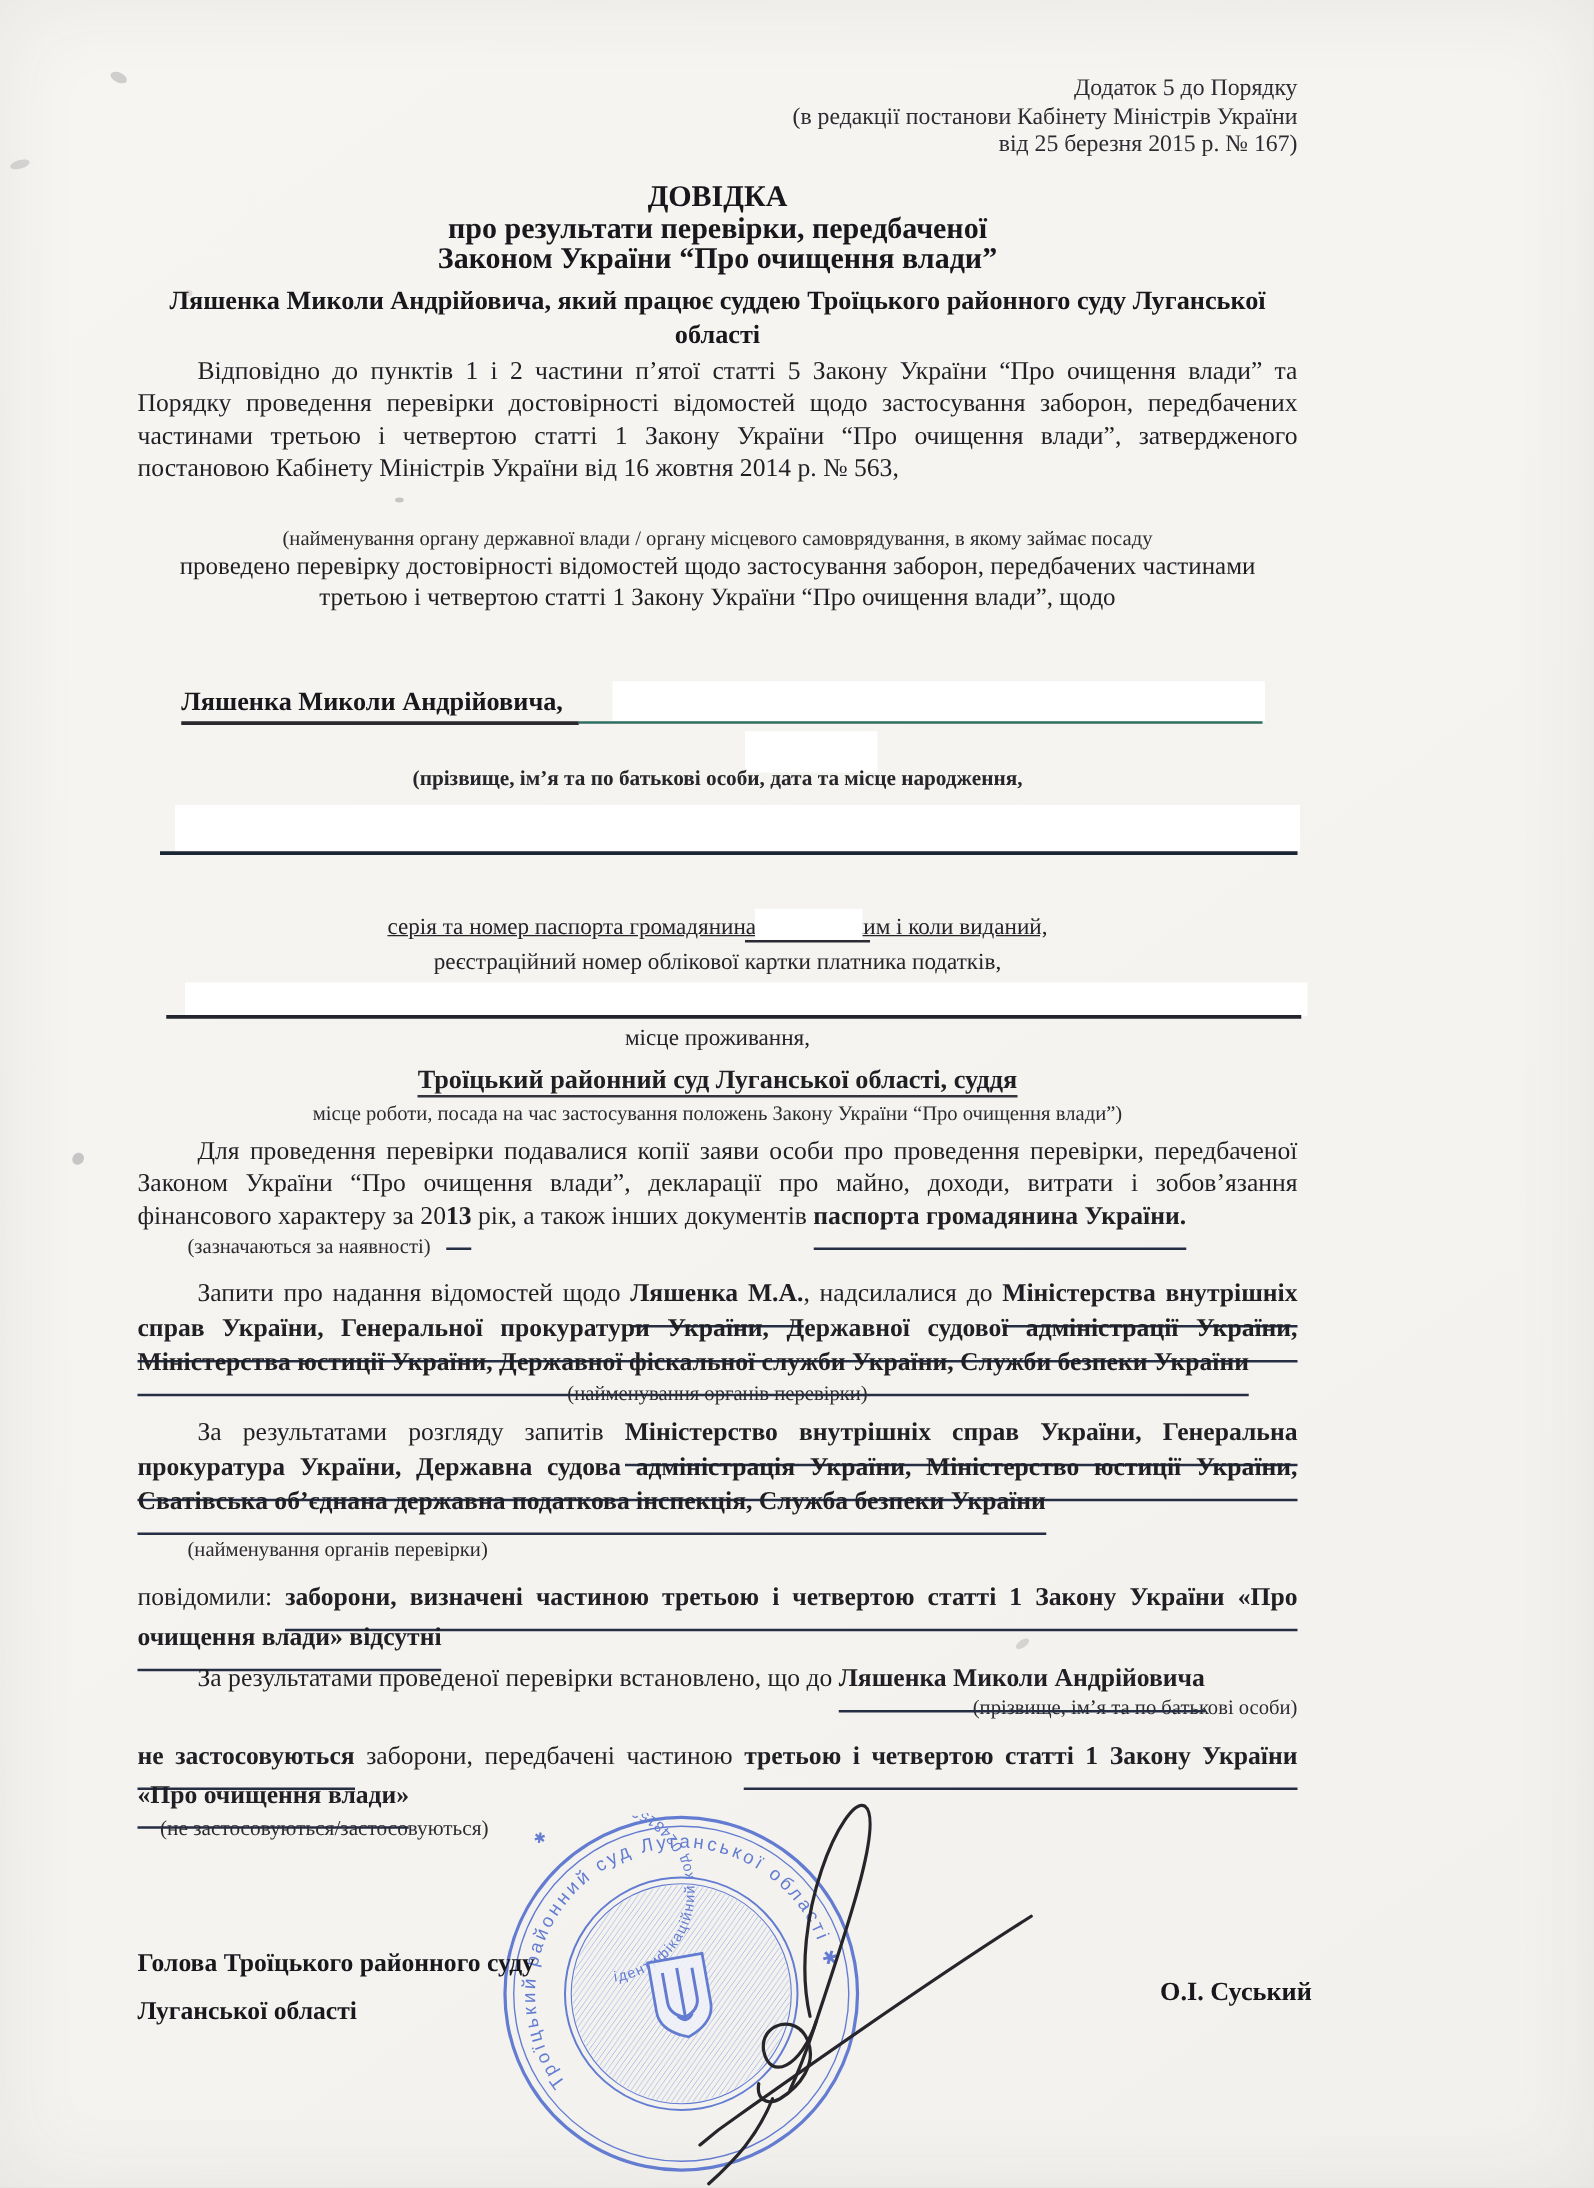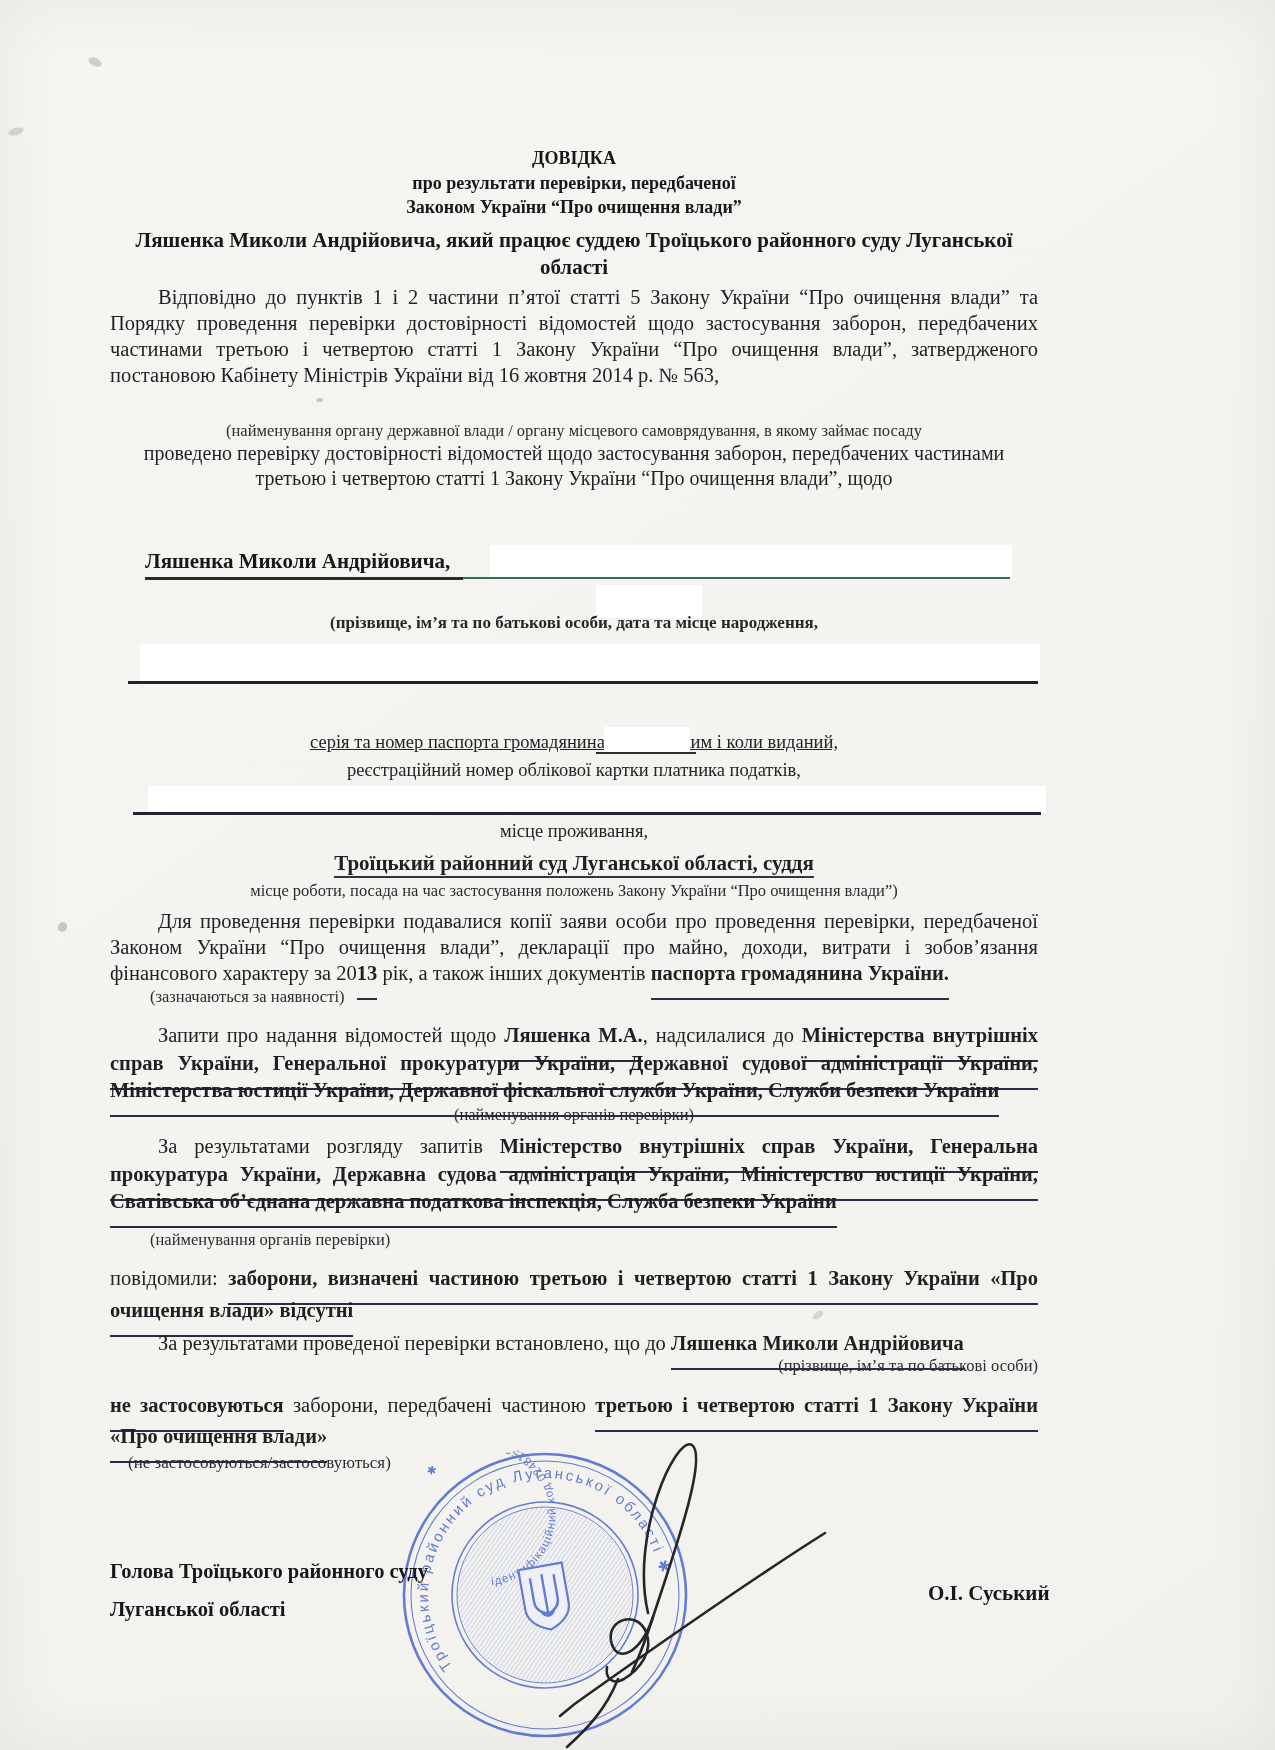--- a/index.html
+++ b/index.html
@@ -25,22 +25,27 @@
   .wbox{background:#ffffff;}
   .rline{background:#1c2533;}
   .speck{border-radius:50%;position:absolute;}
   svg text{font-family:"Liberation Sans","DejaVu Sans",sans-serif;}
 </style>
 </head>
 <body>
 
 <div class="page">
 
+  <div class="abs col right" style="top:60px;font-size:19px;line-height:22.5px;color:#2c2c32;">
+    <div>Додаток 5 до Порядку</div>
+    <div>(в редакції постанови Кабінету Міністрів України</div>
+    <div>від 25 березня 2015 р. № 167)</div>
+  </div>
 
-  <div class="abs col center b" style="top:146px;font-size:18px;line-height:24.5px;color:#17171c;">
+  <div class="abs col center b" style="top:146px;font-size:24px;line-height:24.5px;color:#17171c;">
     <div>ДОВІДКА</div>
     <div>про результати перевірки, передбаченої</div>
     <div>Законом України “Про очищення влади”</div>
   </div>
 
   <div class="abs col center b" style="top:227px;font-size:21px;line-height:27px;color:#17171c;">Ляшенка Миколи Андрійовича, який працює суддею Троїцького районного суду Луганської області</div>
 
   <div class="abs col just body-t indent" style="top:284px;">Відповідно до пунктів 1 і 2 частини п’ятої статті 5 Закону України “Про очищення влади” та Порядку проведення перевірки достовірності відомостей щодо застосування заборон, передбачених частинами третьою і четвертою статті 1 Закону України “Про очищення влади”, затвердженого постановою Кабінету Міністрів України від 16 жовтня 2014 р. № 563,</div>
 
   <div class="abs col center hint" style="top:421px;">(найменування органу державної влади / органу місцевого самоврядування, в якому займає посаду</div>

